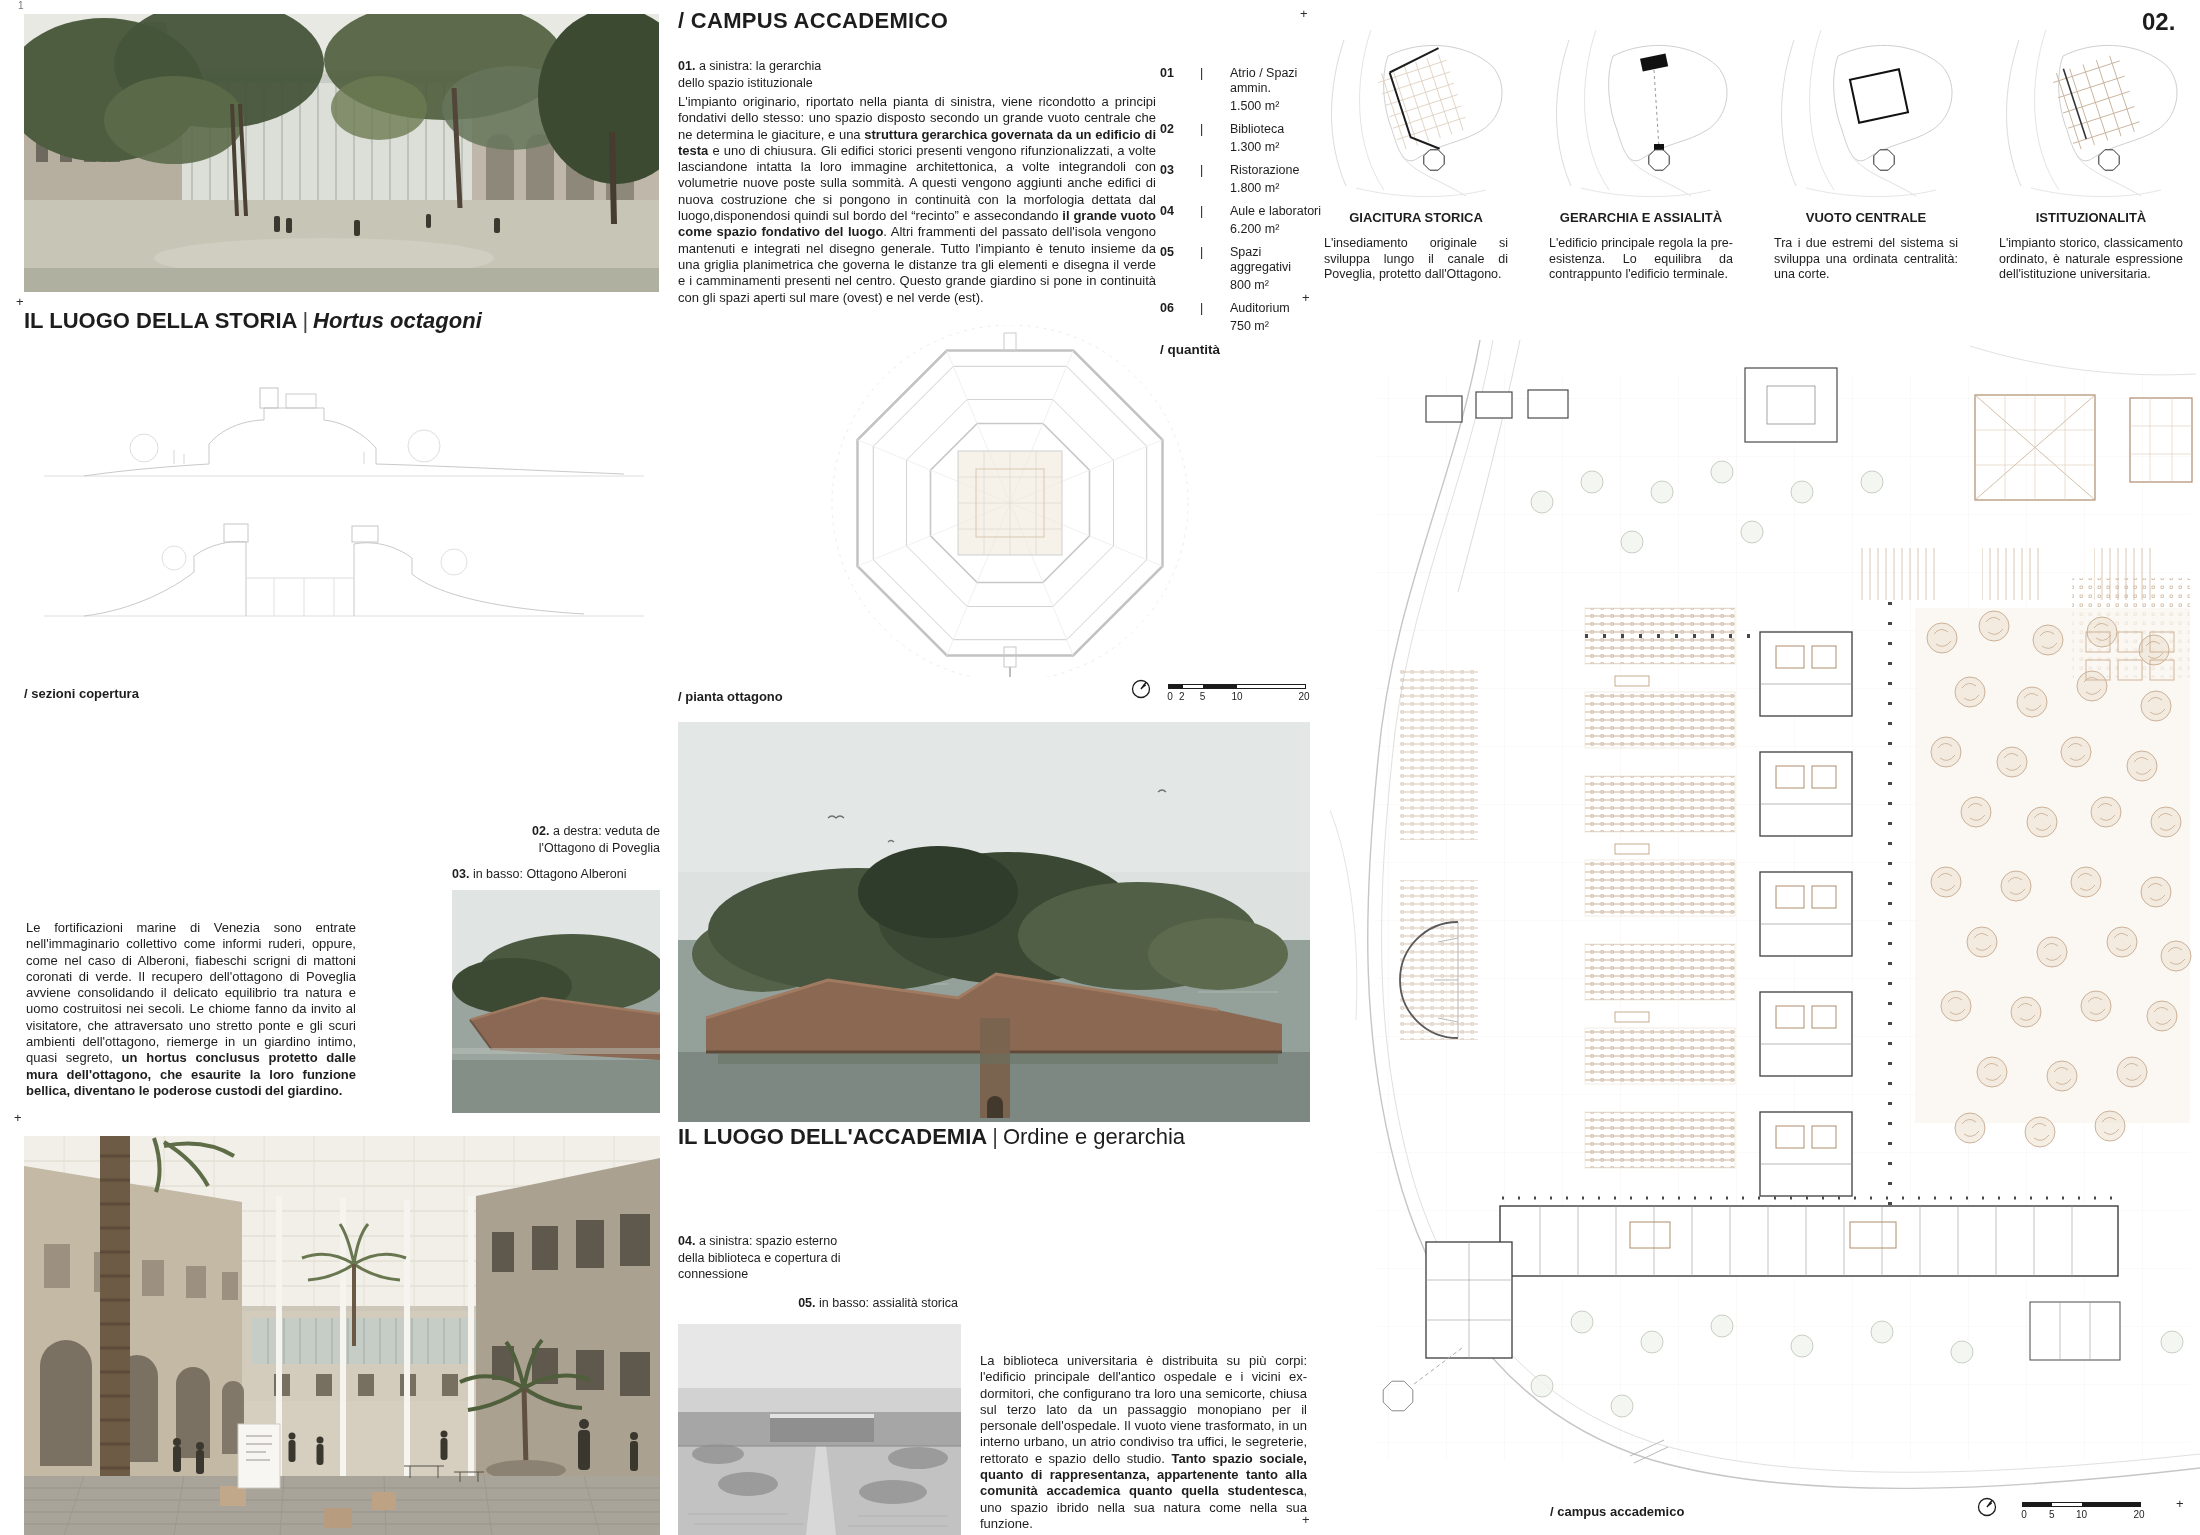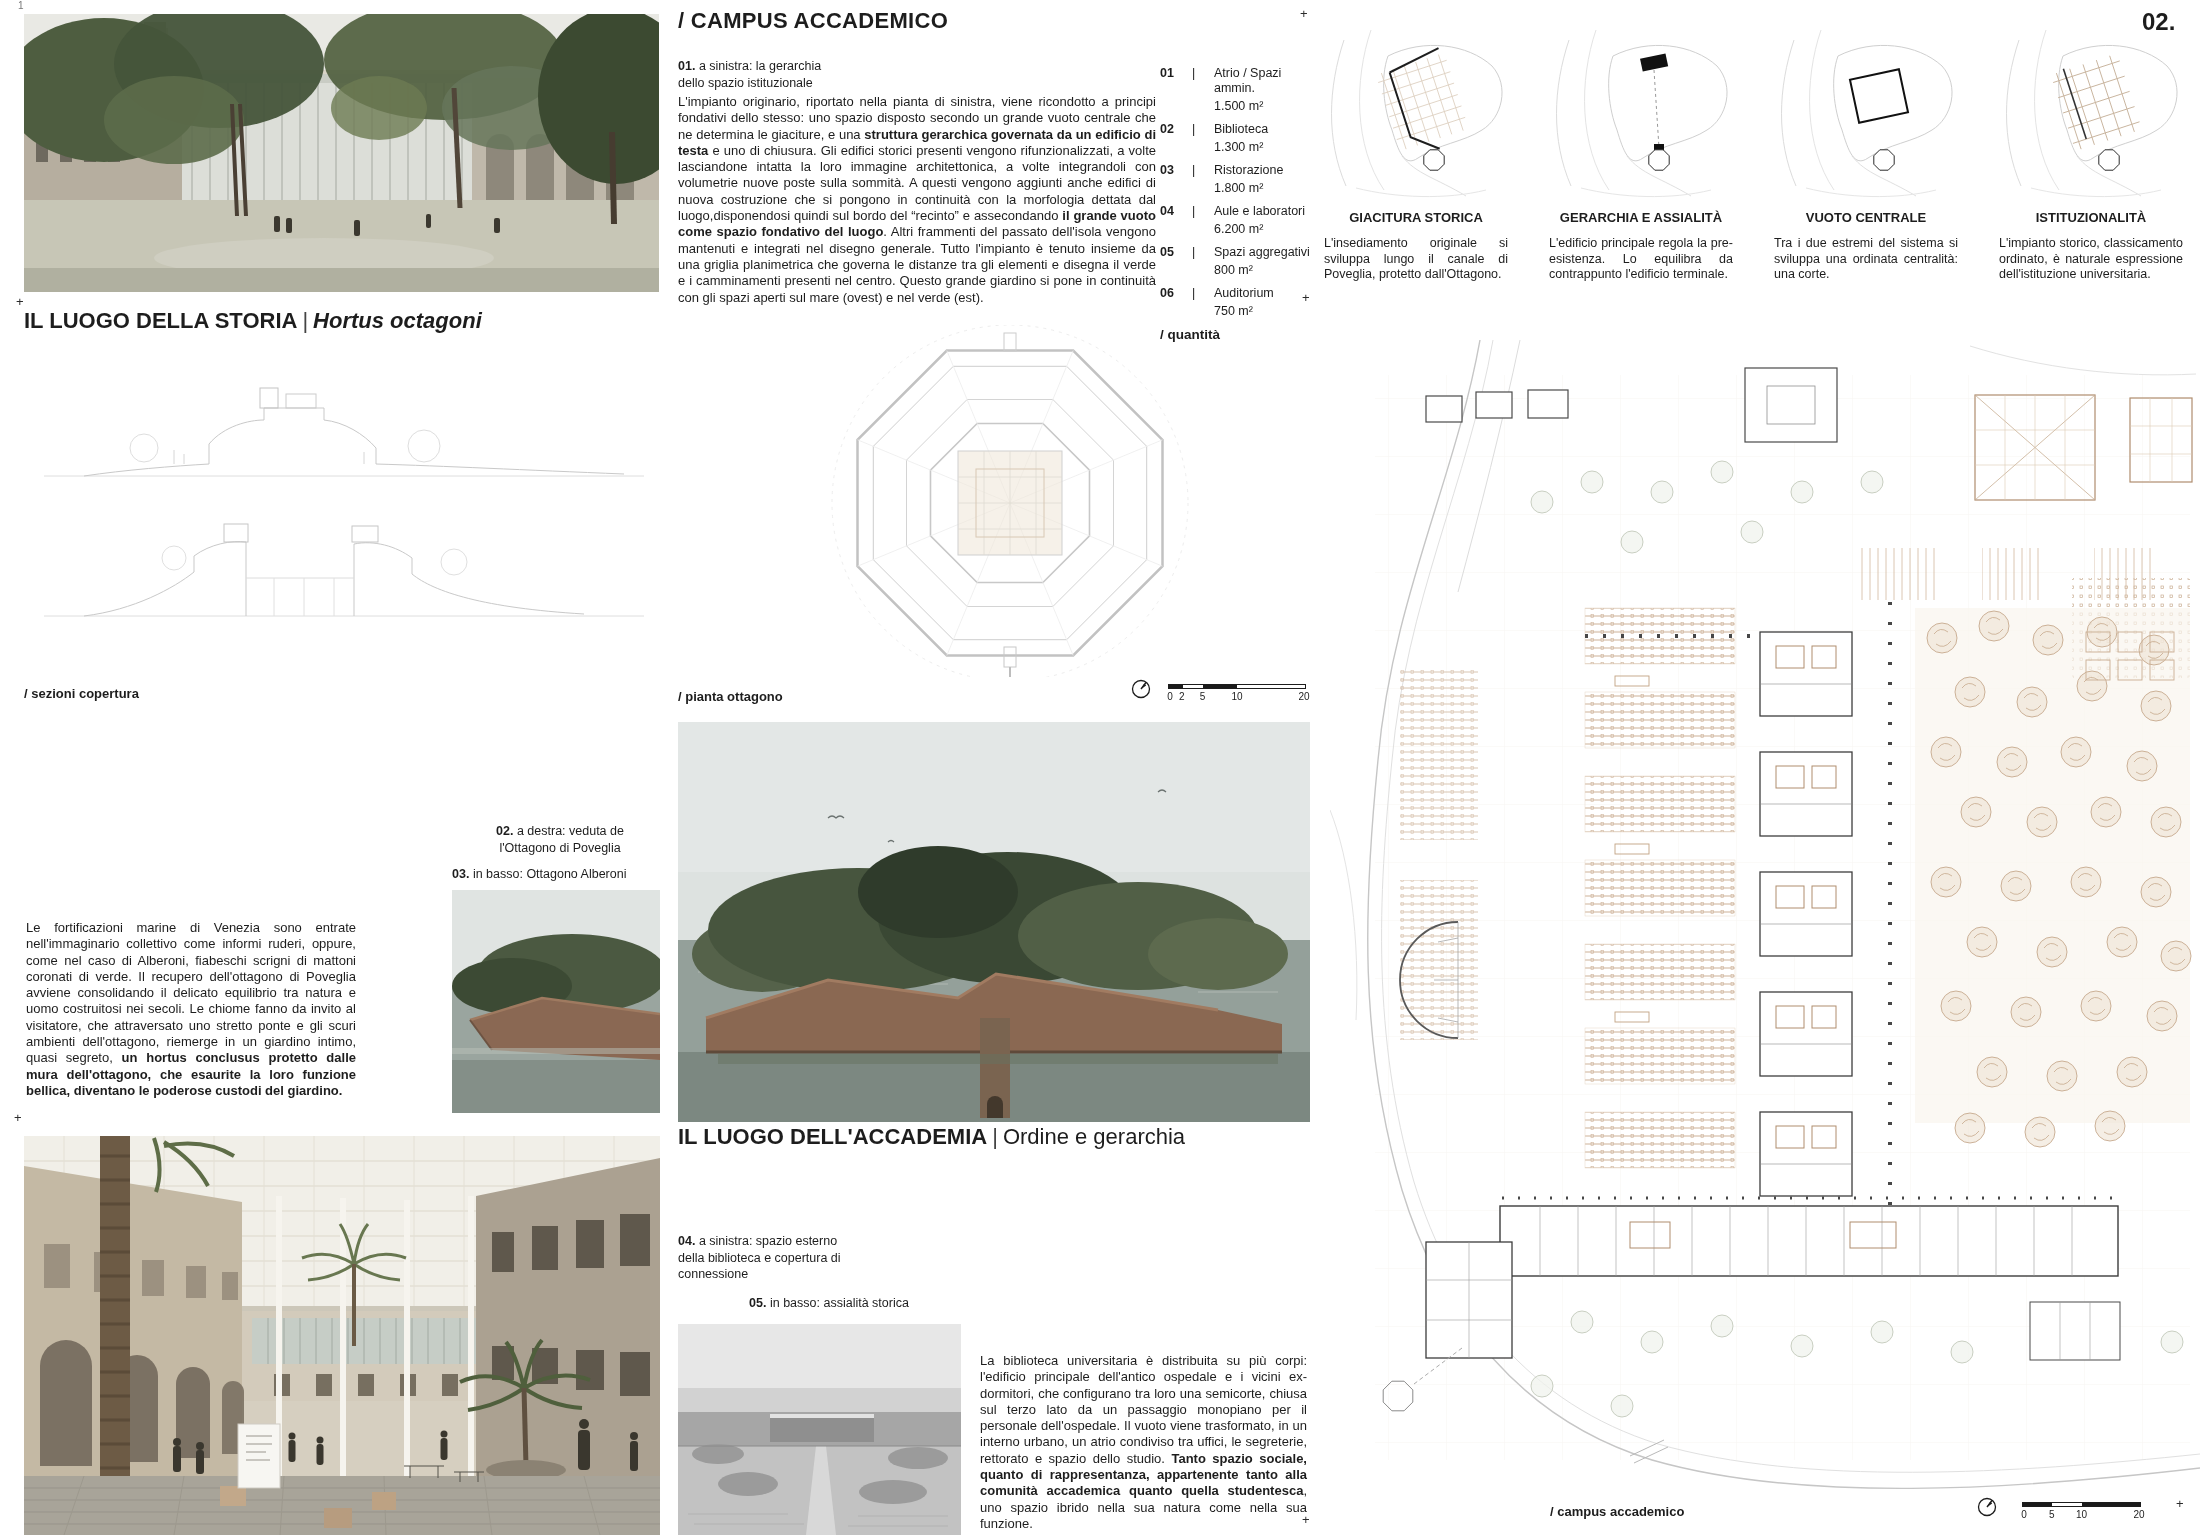--- a/index.html
+++ b/index.html
@@ -10,27 +10,27 @@
 .photo svg{display:block;width:100%;height:100%}
 .title{font-size:22px;font-weight:bold;letter-spacing:.3px;white-space:nowrap}
 .heading{font-size:22px;white-space:nowrap}
 .hb{font-weight:bold}
 .hd{font-weight:normal;color:#444;padding:0 5px}
 .hi{font-style:italic;font-weight:bold}
 .hn{font-weight:normal}
 .cap{font-size:12.5px;line-height:16.5px}
 .cap .num{font-weight:bold}
 .pre{white-space:pre-line}
-.right{text-align:center}
+.right{text-align:right}
 .para{font-size:13px;line-height:16.3px;text-align:justify}
 .para .bold{font-weight:bold}
 .lbl{font-size:13px;font-weight:bold;white-space:nowrap}
 .pagenum{font-size:24px;font-weight:bold}
 .leg{font-size:12.5px;line-height:15px}
-.leg-item{display:grid;grid-template-columns:20px 10px auto;column-gap:12px;margin-bottom:8px}
+.leg-item{display:grid;grid-template-columns:20px 10px auto;column-gap:20px;margin-bottom:8px}
 .leg-num{font-weight:bold}
 .leg-area{grid-column:3;margin-top:3px}
 .leg-title{font-size:13.5px;font-weight:bold;margin-top:0}
 .diag{position:absolute;width:200px;top:28px}
 .diag svg{width:200px;height:172px;display:block}
 .diag-title{text-align:center;font-weight:bold;font-size:13px;margin-top:10px;white-space:nowrap}
 .diag-text{margin:11px auto 0;width:184px;font-size:12.5px;line-height:15.5px;text-align:justify}
 .mark{position:absolute;font-size:13px;color:#2b2b2b}
 .corner{position:absolute;font-size:10px;color:#777}
 .scale{position:absolute}

